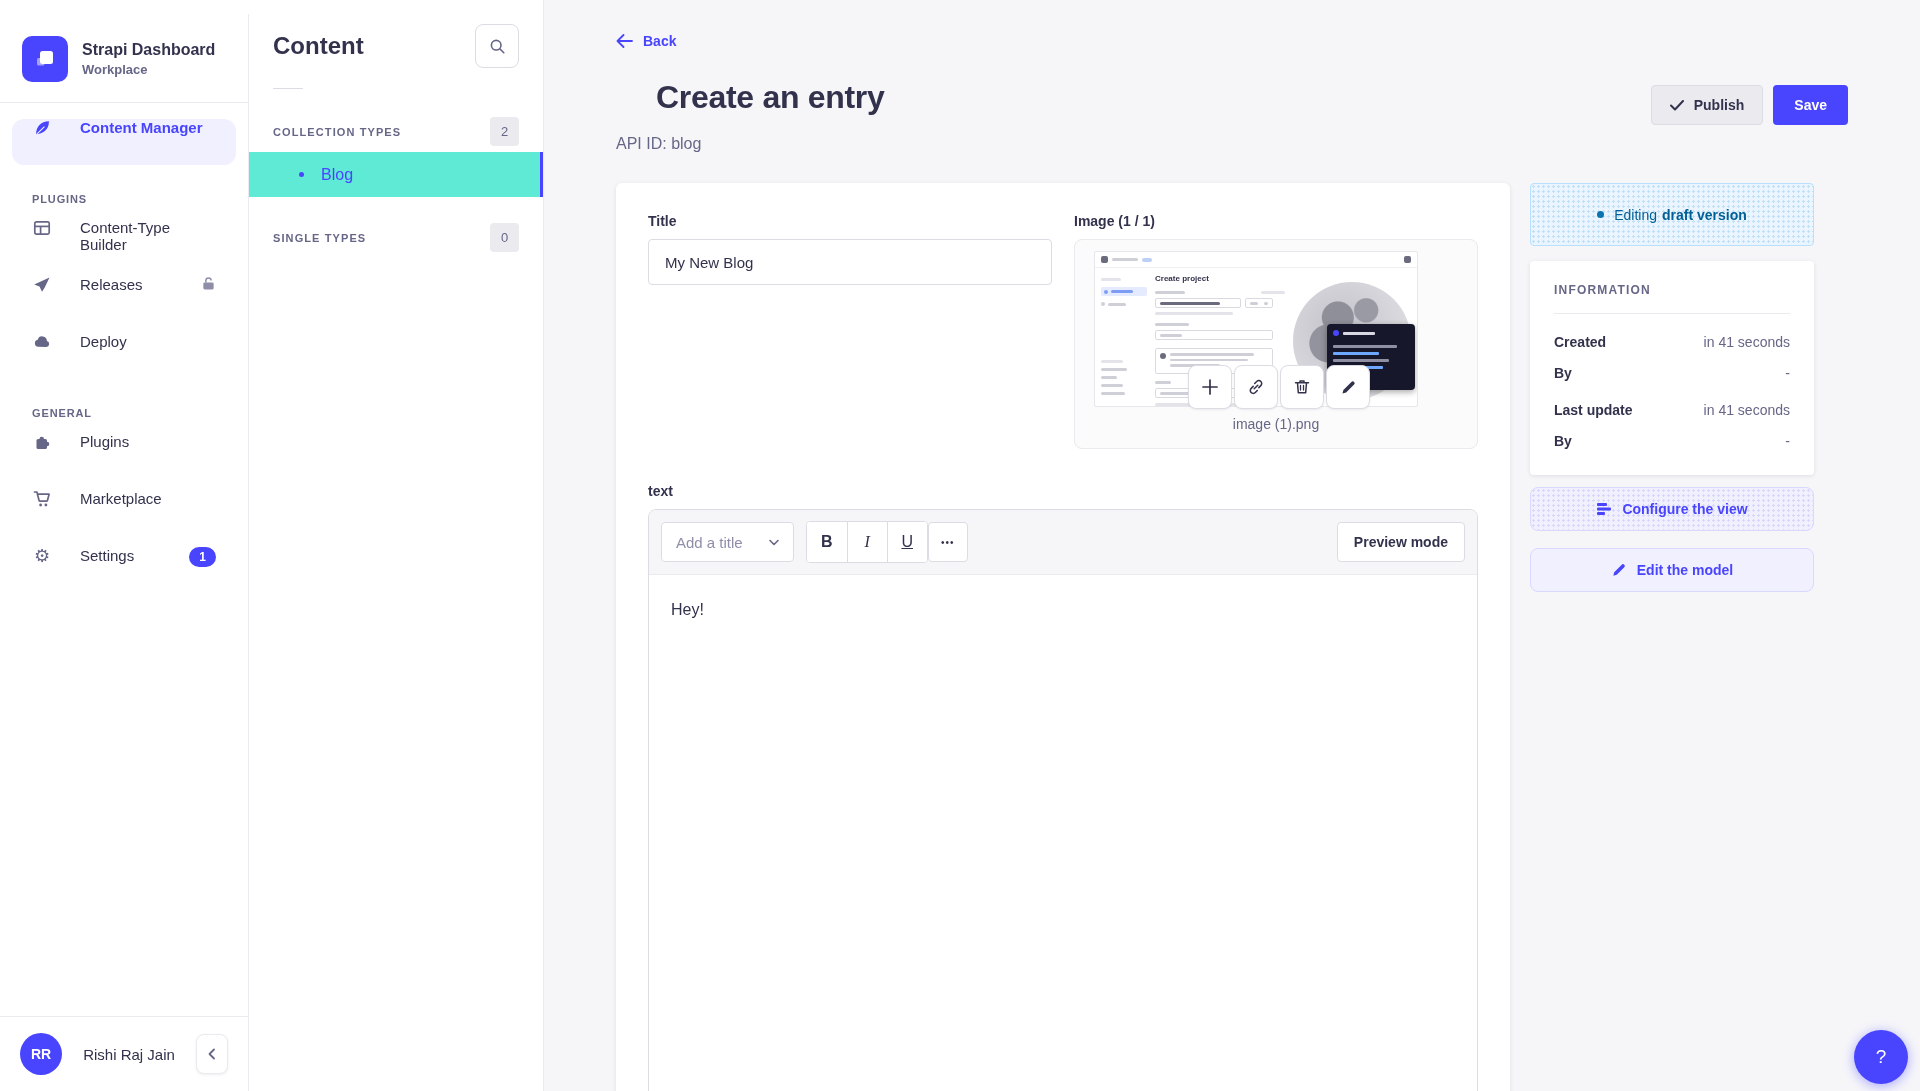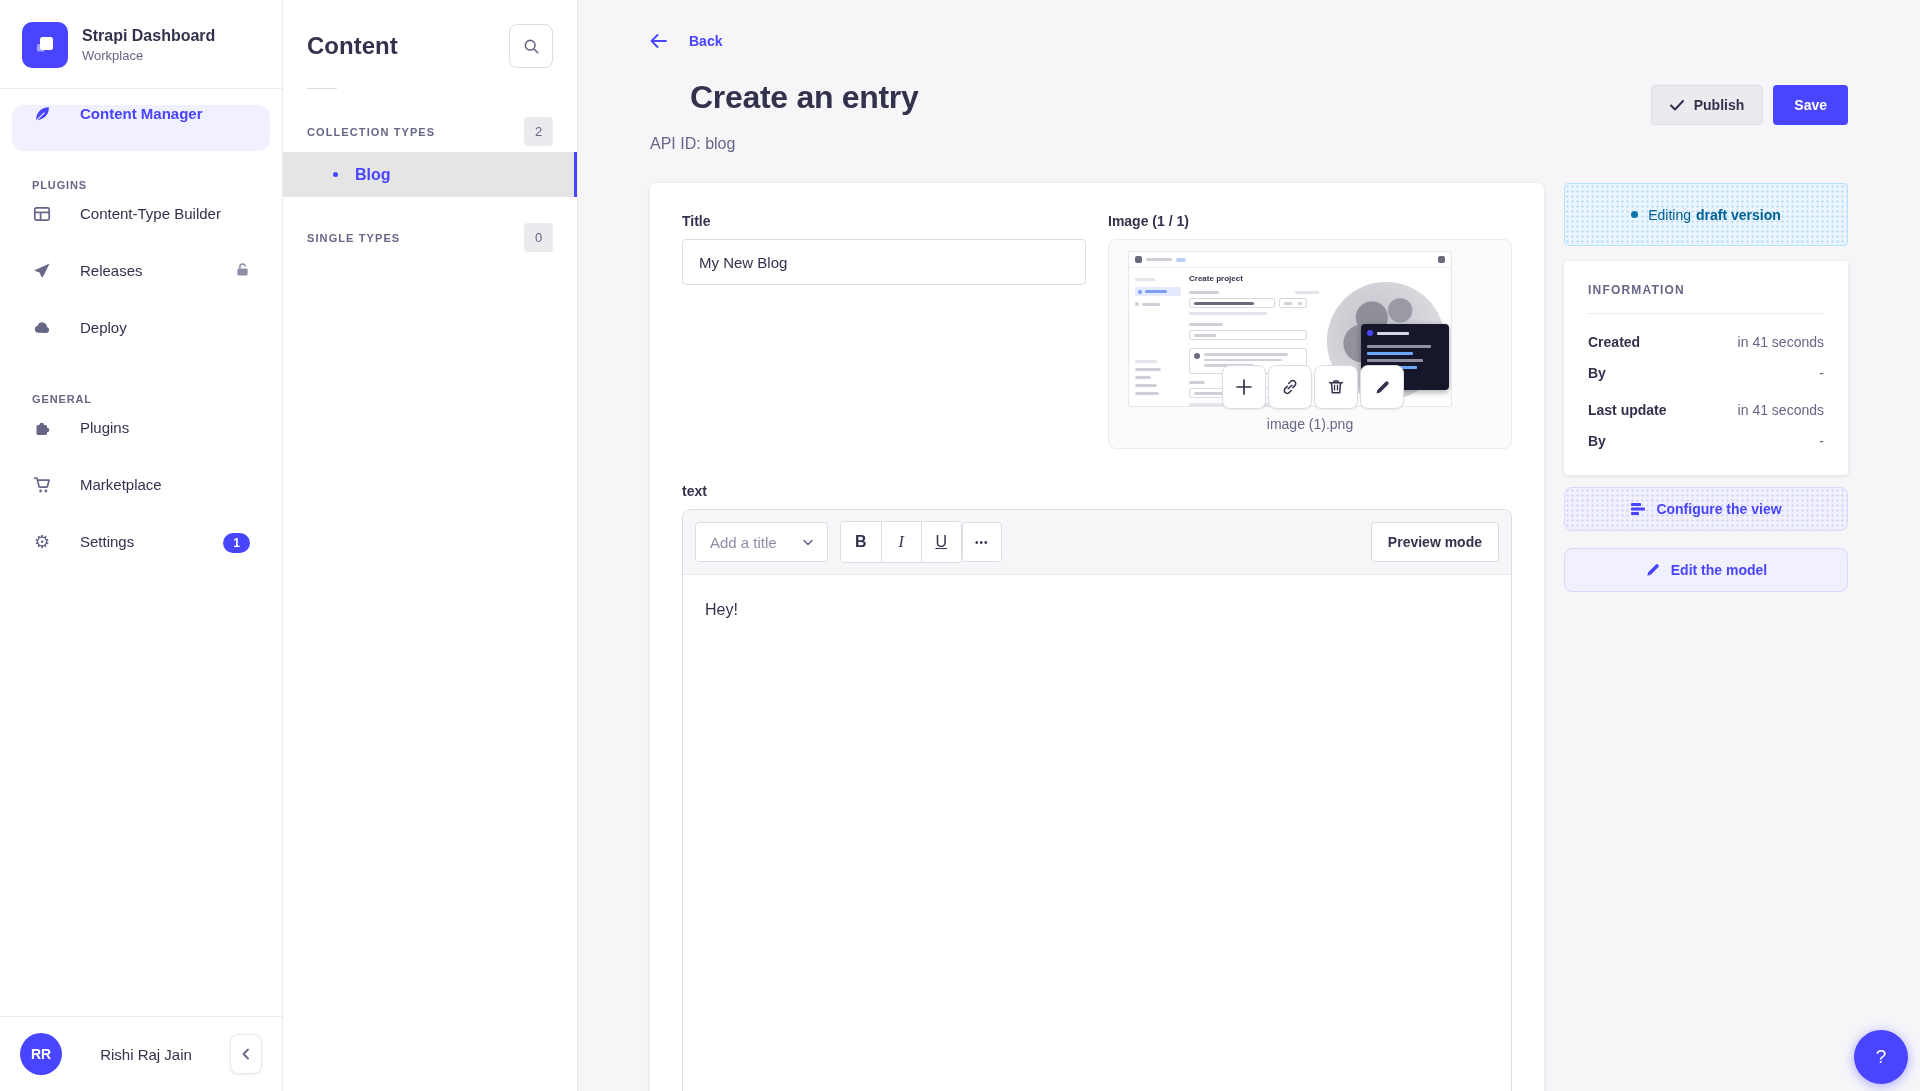--- a/index.html
+++ b/index.html
@@ -1,25 +1,25 @@
 <!DOCTYPE html>
 <html><head>
 <meta charset="utf-8">
 <style>
   * { margin:0; padding:0; box-sizing:border-box; }
   html,body { width:1920px; height:1091px; overflow:hidden; }
   body { font-family:"Liberation Sans", sans-serif; background:#fff; color:#32324d; }
   .app { display:flex; width:1920px; height:1091px; }
 
   
-  .nav { width:283px; flex:none; background:#fff; border-right:1px solid #eaeaef; display:flex; flex-direction:column; }
+  .nav { width:249px; flex:none; background:#fff; border-right:1px solid #eaeaef; display:flex; flex-direction:column;margin-top:14px; }
   .nav-header { display:flex; align-items:center; gap:14px; padding:22px 22px 20px; }
   .logo { width:46px; height:46px; border-radius:10px; background:#4945ff; display:grid; place-items:center; flex:none; }
   .brand-title { font-size:16px; font-weight:700; color:#32324d; }
-  .brand-sub { font-size:13px; color:#666687; margin-top:3px; }
+  .brand-sub { font-size:13px; color:#666687; margin-top:3px;font-weight:bold; }
   .hdiv { border-top:1px solid #eaeaef; }
   .nav-body { padding:16px 12px 0; flex:1; }
   .nav-item { height:46px; border-radius:12px; display:flex; align-items:flex-start; gap:28px; padding:0 20px; font-size:15px; color:#32324d; cursor:pointer; }
   .nav-item + .nav-item { margin-top:11px; }
   .nav-item .nicon { width:20px; display:grid; place-items:center; color:#666687; flex:none; }
   .nav-item.active { background:#f0f0ff; color:#4945ff; font-weight:600; }
   .nav-item.active .nicon { color:#4945ff; }
   .section-title { font-size:11px; font-weight:700; letter-spacing:.08em; color:#666687; margin:28px 20px 14px; }
   .trail { margin-left:auto; color:#8e8ea9; display:grid; place-items:center; }
   .badge-purple { margin-left:auto; background:#4945ff; color:#fff; border-radius:12px; font-size:12px; font-weight:700; padding:3px 10px; }
@@ -32,27 +32,27 @@
   .subnav { width:295px; flex:none; background:#fff; border-right:1px solid #eaeaef; }
   .subnav-header { padding:24px 24px 16px; display:flex; align-items:center; justify-content:space-between; }
   .subnav-header h2 { font-size:24px; font-weight:700; color:#32324d; }
   .search-btn { width:44px; height:44px; background:#fff; border:1px solid #dcdce4; border-radius:8px; display:grid; place-items:center; color:#666687; cursor:pointer; }
   .subnav-div { width:30px; height:1px; background:#dcdce4; margin:4px 0 0 24px; }
   .group-row { margin:28px 24px 6px; display:flex; align-items:center; justify-content:space-between; }
   .group-label { font-size:11px; font-weight:700; letter-spacing:.1em; color:#666687; }
   .count-badge { min-width:29px; height:29px; background:#eaeaef; border-radius:4px; color:#666687; font-size:13px; display:grid; place-items:center; padding:0 6px; }
   .type-item { height:45px; display:flex; align-items:center; gap:17px; padding-left:50px; font-size:16px; color:#32324d; position:relative; cursor:pointer; }
   .type-item .dot { width:5px; height:5px; border-radius:50%; background:#8e8ea9; flex:none; }
-  .type-item.active { background:#e5e5e5; color:#4945ff; font-weight:700; }
+  .type-item.active { background:#5eead4; color:#4945ff; font-weight:400; }
   .type-item.active .dot { background:#4945ff; }
   .type-item.active::after { content:""; position:absolute; right:0; top:0; bottom:0; width:3px; background:#4945ff; }
 
   
   .main { flex:1; background:#f6f6f9; padding:33px 72px 0; position:relative; }
-  .back-link { display:inline-flex; align-items:center; gap:22px; color:#4945ff; font-size:14px; font-weight:600; cursor:pointer; }
+  .back-link { display:inline-flex; align-items:center; gap:10px; color:#4945ff; font-size:14px; font-weight:600; cursor:pointer; }
   .title-row { margin-top:18px; display:flex; align-items:center; justify-content:space-between; }
   .page-title { font-size:32px; font-weight:700; color:#32324d; letter-spacing:-.3px;margin-left:40px; }
   .header-actions { display:flex; gap:10px;margin-top:15px; }
   .btn { height:40px; border-radius:4px; font-size:14px; font-weight:600; display:inline-flex; align-items:center; gap:10px; cursor:pointer; border:1px solid transparent; }
   .btn-publish { background:#eaeaef; border-color:#dcdce4; color:#32324d; padding:0 18px; }
   .btn-save { background:#4945ff; color:#fff; padding:0 20px; }
   .api-id { margin-top:10px; font-size:16px; color:#666687; }
   .content-row { margin-top:30px; display:flex; gap:20px; align-items:flex-start; }
 
   .form-card { width:894px; background:#fff; border-radius:6px; box-shadow:0 1px 4px rgba(33,33,52,.1); padding:30px 32px 40px; }

